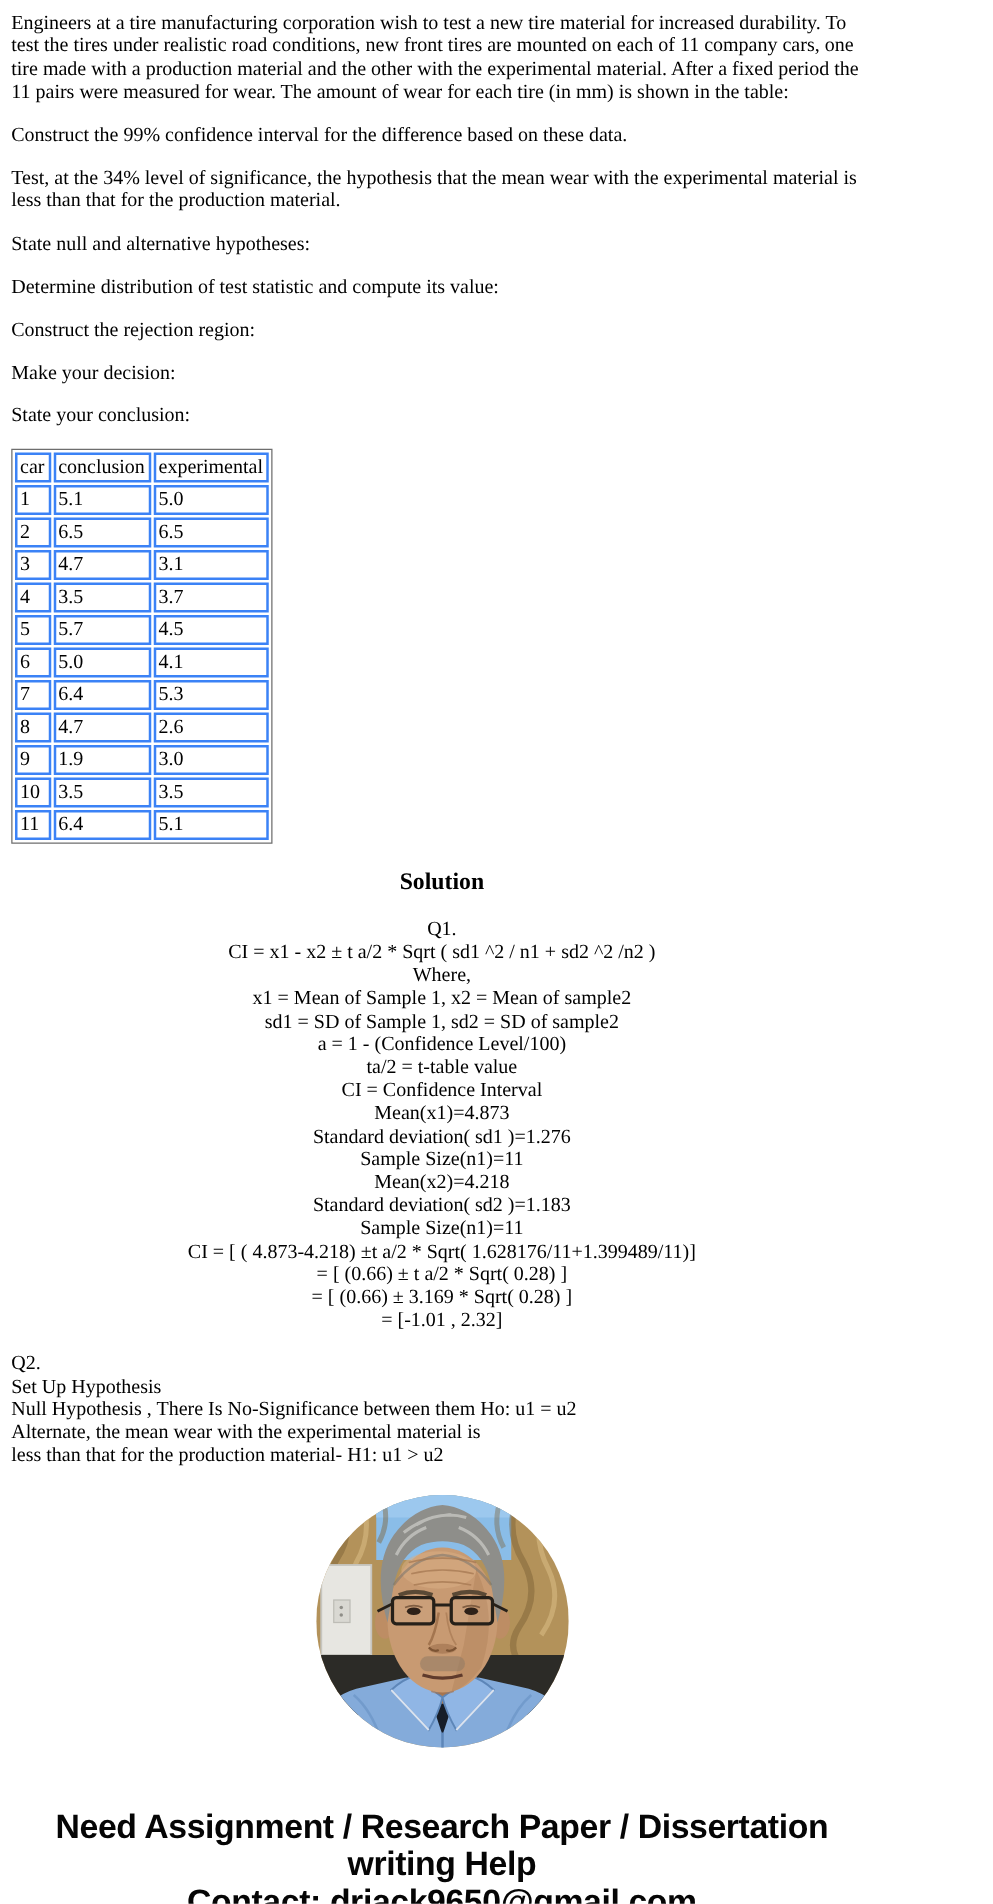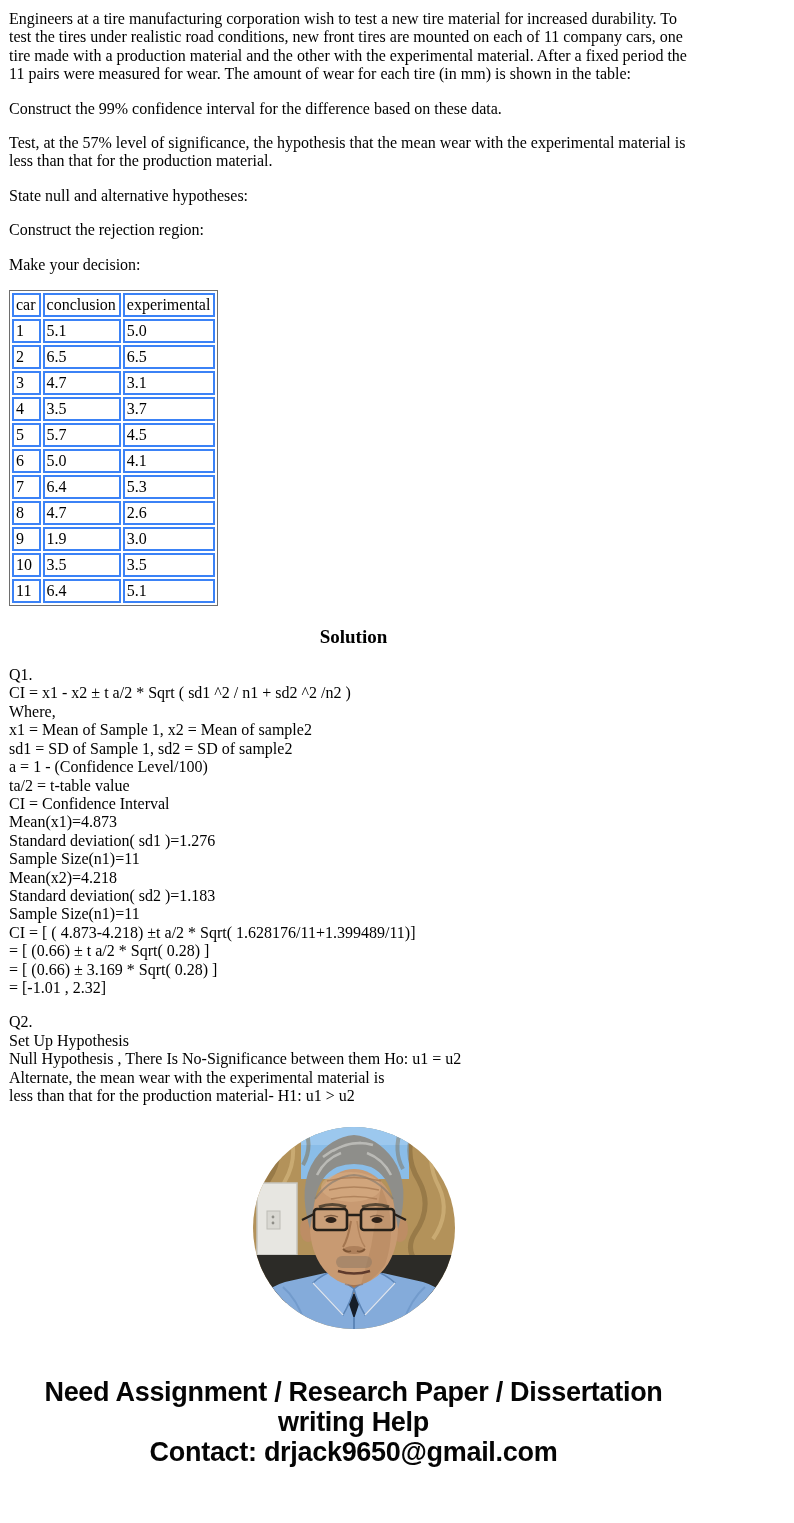--- a/index.html
+++ b/index.html
@@ -21,43 +21,45 @@
     border:2px solid #3b82f6;padding:1px 3px 1px 2px;
     line-height:18px;font-size:16px;min-width:18px;
   }
   table.wear td:nth-child(2){min-width:64px;}
   table.wear td:nth-child(3){min-width:80px;}
 
   h3.sol-heading{
     font-size:19px;font-weight:bold;margin:20px 0 19px 0;line-height:21px;text-align:center;
   }
   .sol-block{margin:16px 0;line-height:18.4px;white-space:pre-line;}
-  .sol-block.q1{margin-bottom:6px;}
+  .sol-block.q1{margin-bottom:6px;text-align:center;}
   .sol-block.q2{margin-bottom:0;}
 
   .photo-wrap{display:flex;justify-content:center;margin-top:22px;}
   .photo-wrap svg{display:block;}
 
   .footer{
     margin:48px auto 0 auto;max-width:745px;text-align:center;
     font-family:"Liberation Sans","DejaVu Sans",sans-serif;
     font-weight:bold;font-size:27px;line-height:30px;letter-spacing:-0.3px;color:#050505;
   }
 </style>
 </head>
 <body>
 
 <div class="page">
 
   <p class="para">Engineers at a tire manufacturing corporation wish to test a new tire material for increased durability. To test the tires under realistic road conditions, new front tires are mounted on each of 11 company cars, one tire made with a production material and the other with the experimental material. After a fixed period the 11 pairs were measured for wear. The amount of wear for each tire (in mm) is shown in the table:</p>
   <p class="para">Construct the 99% confidence interval for the difference based on these data.</p>
-  <p class="para">Test, at the 57% level of significance, the hypothesis that the mean wear with the experimental material is less than that for the production material.</p>
+  <p class="para">Test, at the 34% level of significance, the hypothesis that the mean wear with the experimental material is less than that for the production material.</p>
   <p class="para">State null and alternative hypotheses:</p>
+  <p class="para">Determine distribution of test statistic and compute its value:</p>
   <p class="para">Construct the rejection region:</p>
   <p class="para">Make your decision:</p>
+  <p class="para">State your conclusion:</p>
 
   <table class="wear">
     <tbody>
         <tr>
           <td>car</td>
           <td>conclusion</td>
           <td>experimental</td>
         </tr>
         <tr>
           <td>1</td>

